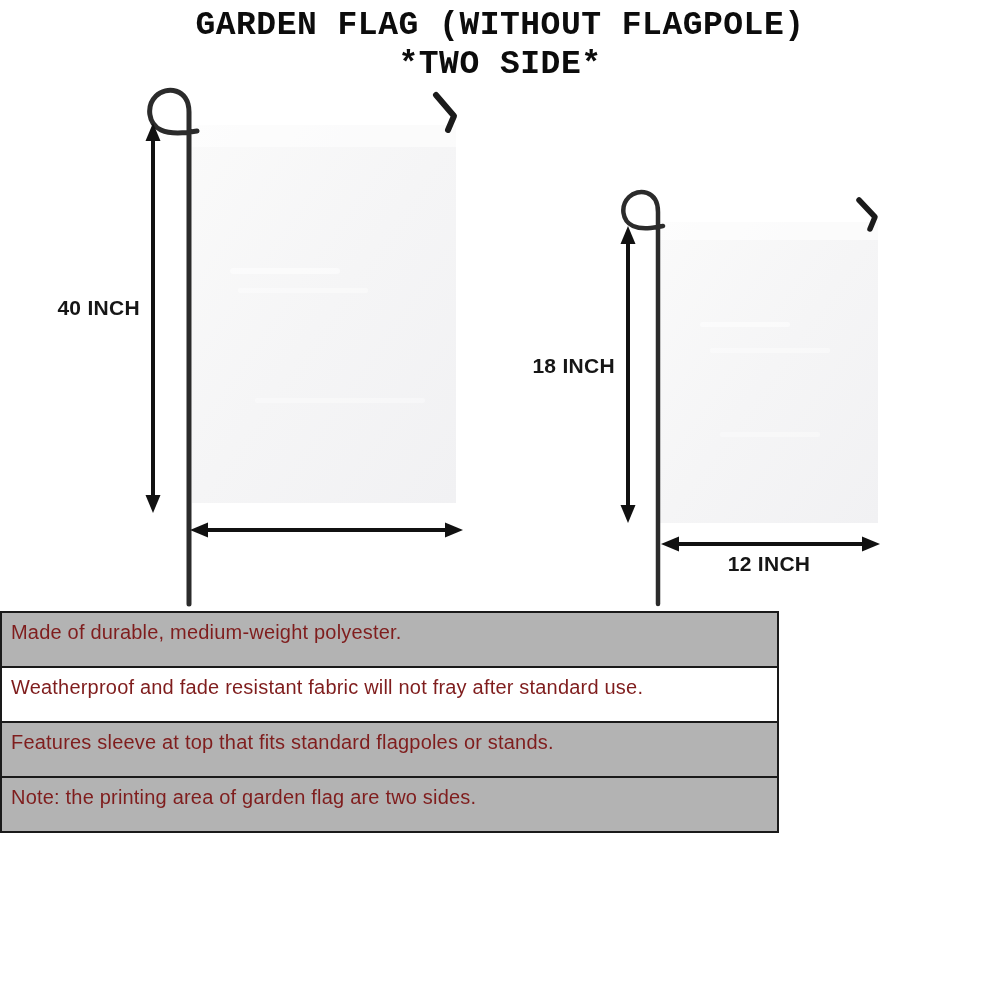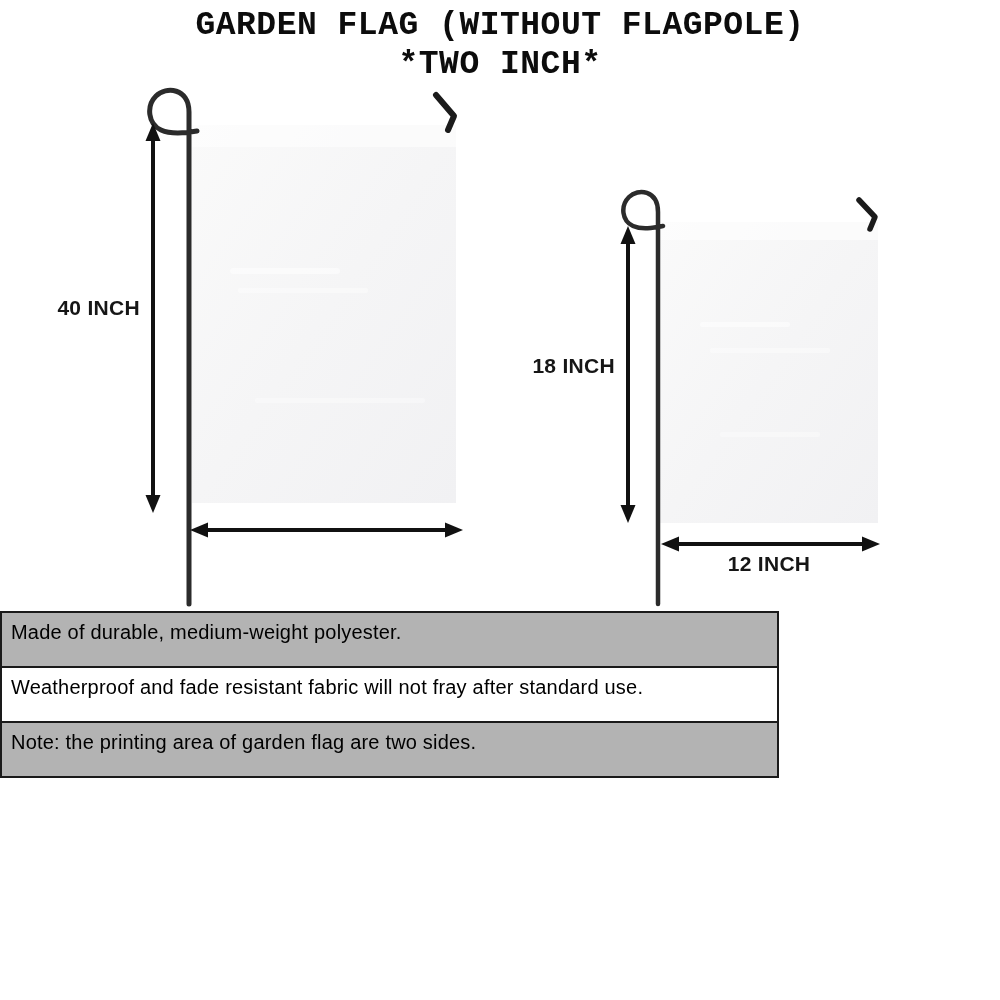--- a/index.html
+++ b/index.html
@@ -39,35 +39,35 @@
   
   .spec-table {
     position: absolute; left: 0; top: 611px; width: 779px;
   }
   .spec-row {
     width: 100%; height: 57px;
     border: 2px solid #1a1a1a;
     margin-top: -2px;
     padding: 8px 10px 0 9px;
     font-size: 20px;
-    color: #000000;
+    color: #7f1d1d;
     letter-spacing: 0.2px;
   }
   .spec-row:first-child { margin-top: 0; }
   .spec-row.shaded { background: #b3b3b3; }
   .spec-row.plain  { background: #ffffff; }
 </style>
 </head>
 <body>
 
 <div class="stage">
 
   <div class="title-block">
     <div class="title-line">GARDEN FLAG (WITHOUT FLAGPOLE)</div>
-    <div class="title-line">*TWO INCH*</div>
+    <div class="title-line">*TWO SIDE*</div>
   </div>
 
   <div class="diagram">
     <svg width="1000" height="612" viewBox="0 0 1000 612">
       <defs>
         <linearGradient id="flagGrad" x1="0" y1="0" x2="1" y2="1">
           <stop offset="0" stop-color="#fafafa"></stop>
           <stop offset="0.5" stop-color="#f5f5f6"></stop>
           <stop offset="1" stop-color="#f1f1f3"></stop>
         </linearGradient>
@@ -123,16 +123,17 @@
     </svg>
 
     <div class="dim-label lbl-40">40 INCH</div>
     <div class="dim-label lbl-18">18 INCH</div>
     <div class="dim-label lbl-12">12 INCH</div>
   </div>
 
   <div class="spec-table">
     <div class="spec-row shaded">Made of durable, medium-weight polyester.</div>
     <div class="spec-row plain">Weatherproof and fade resistant fabric will not fray after standard use.</div>
+    <div class="spec-row shaded">Features sleeve at top that fits standard flagpoles or stands.</div>
     <div class="spec-row shaded">Note: the printing area of garden flag are two sides.</div>
   </div>
 
 </div>
 
 </body></html>

